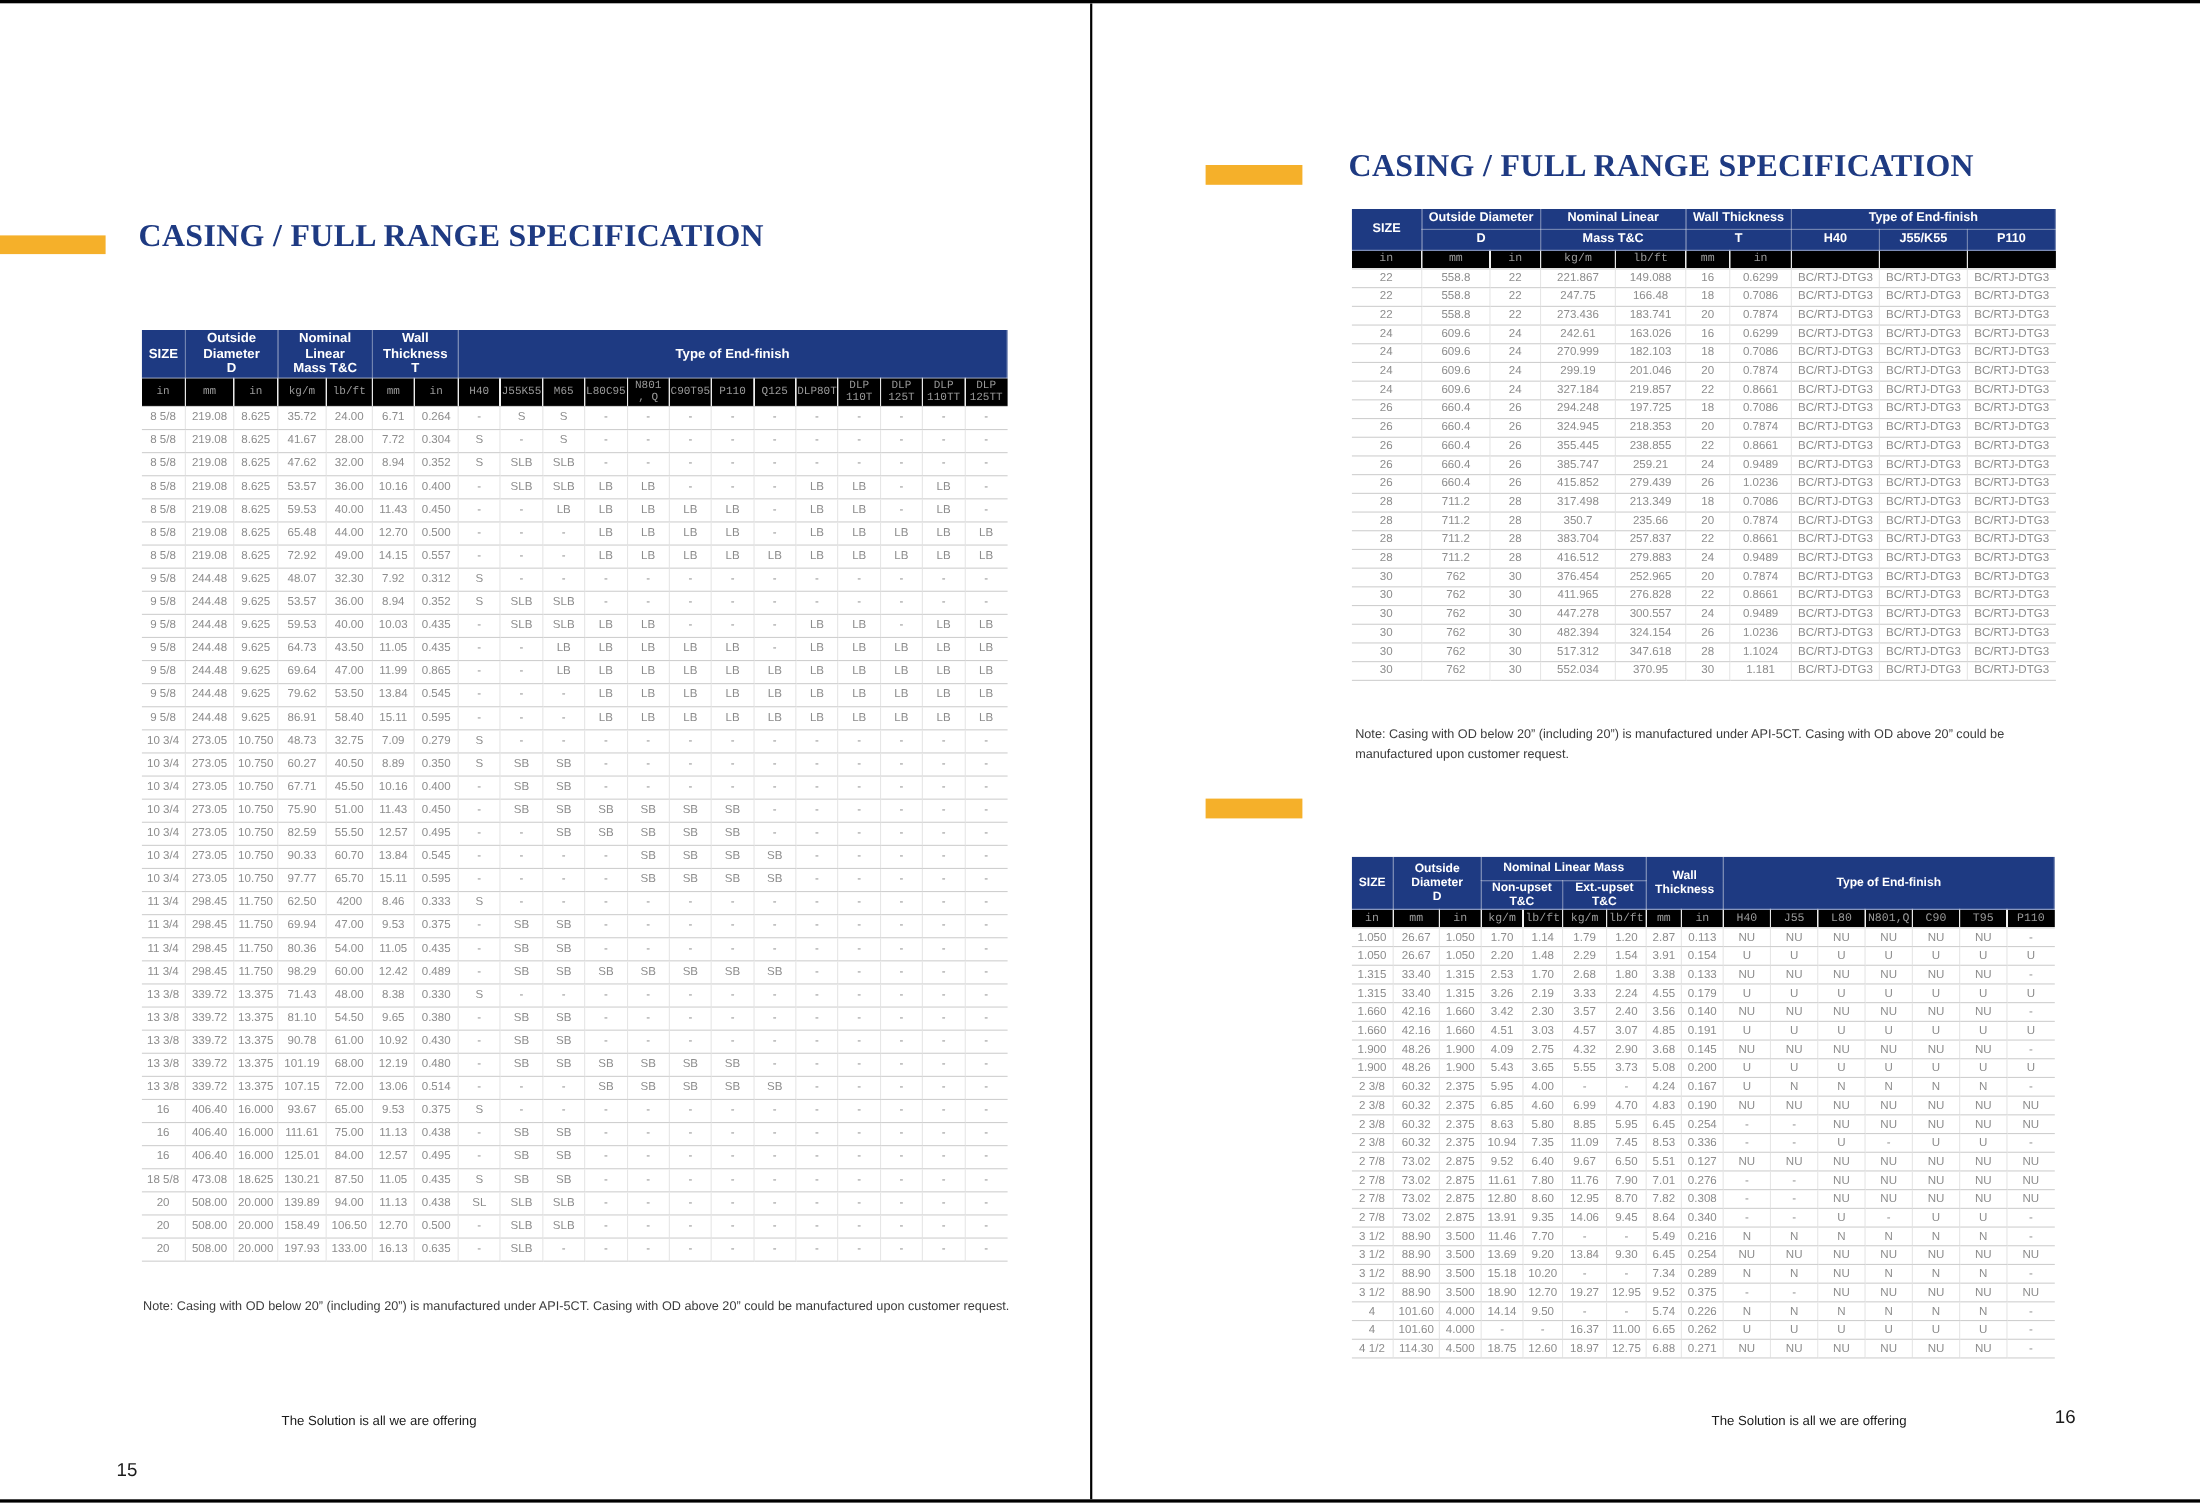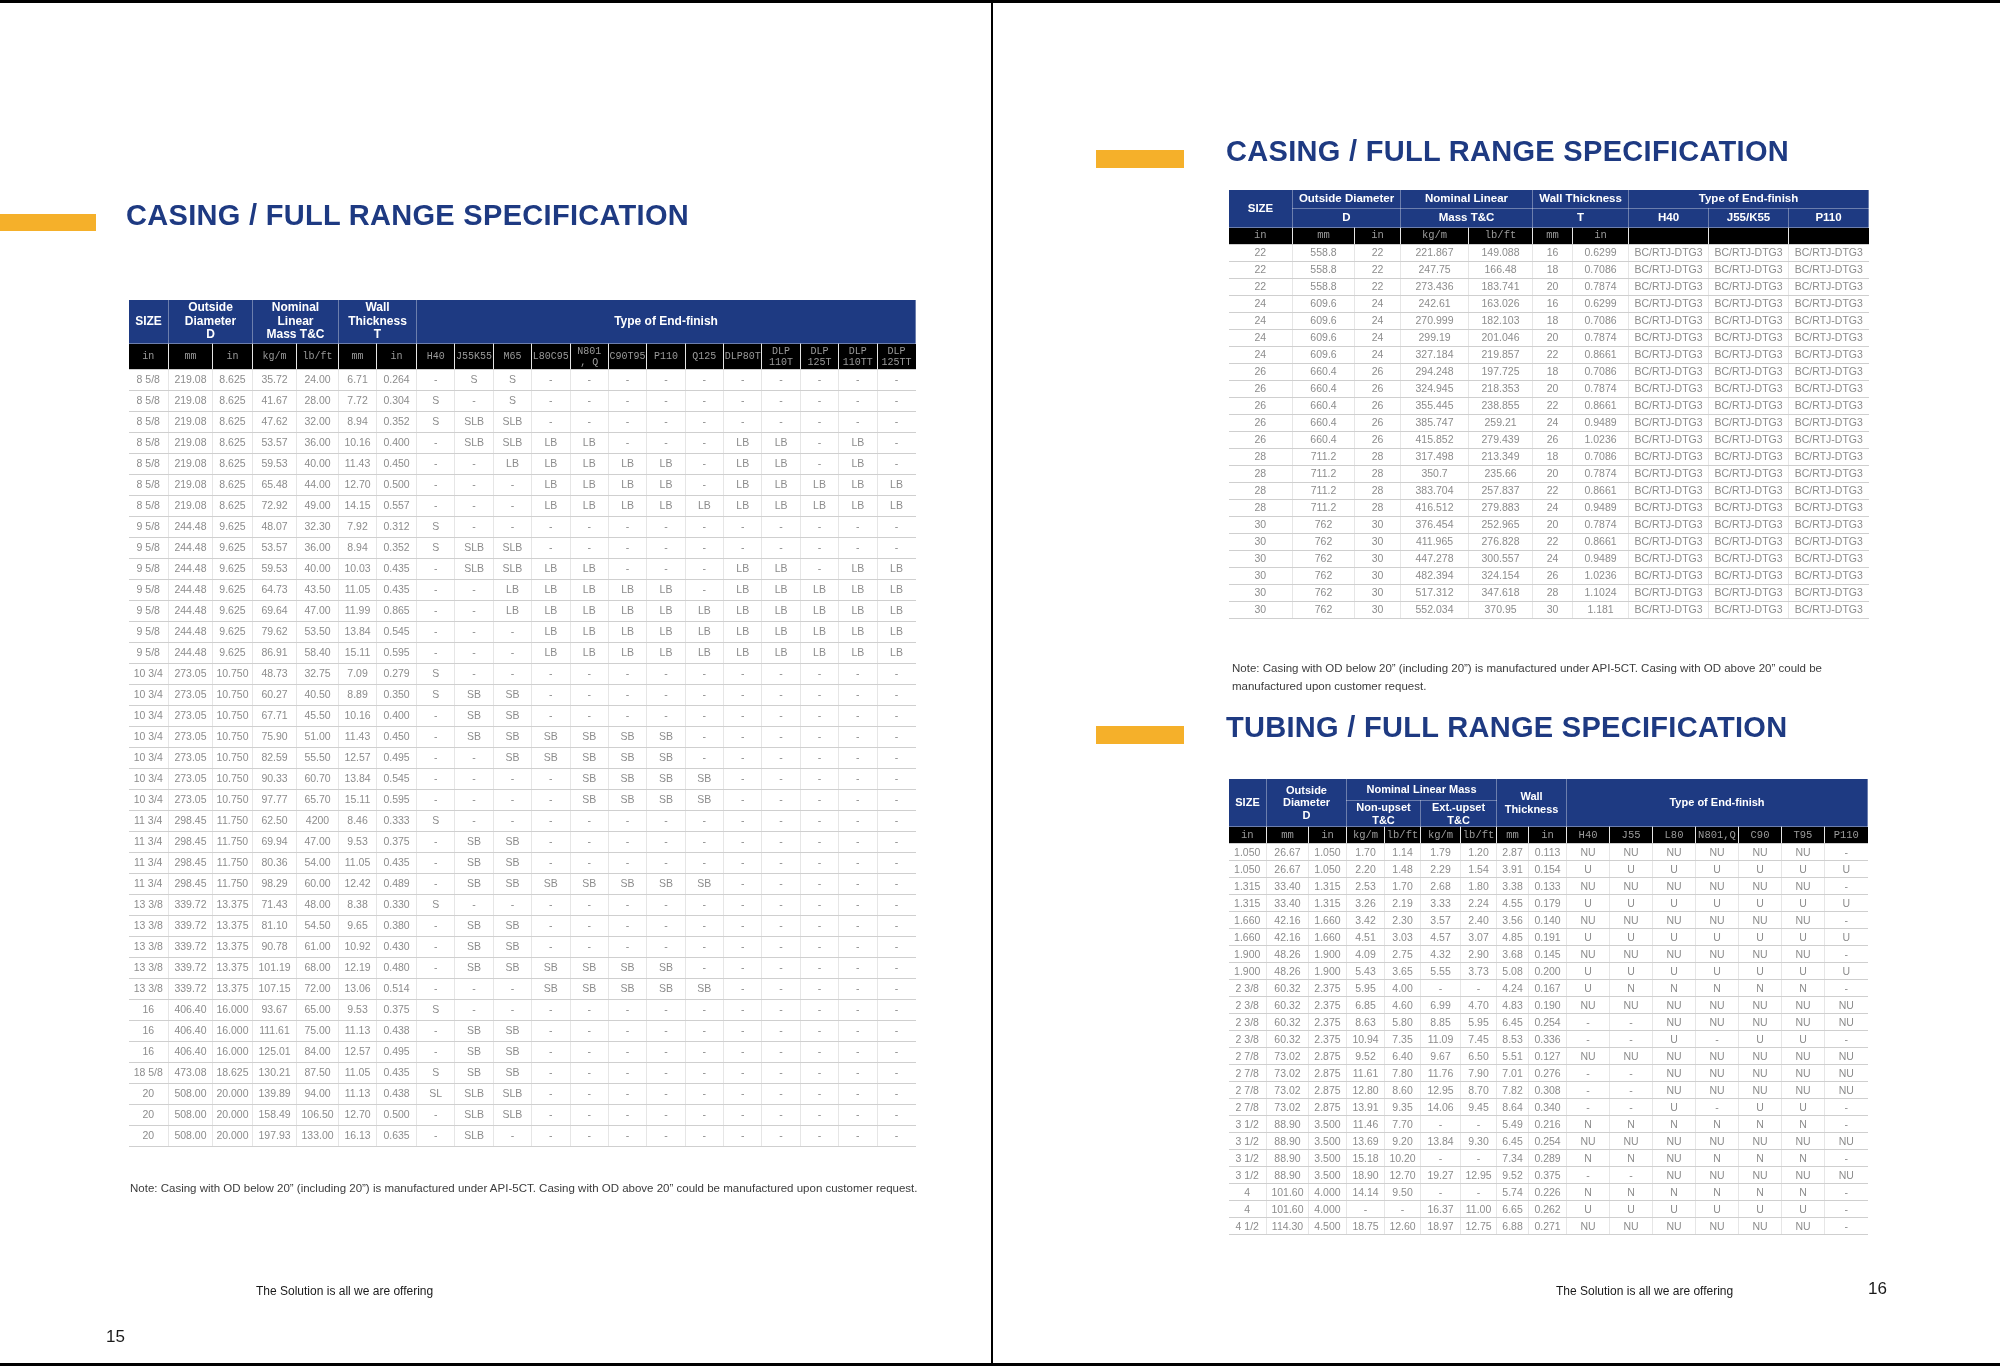--- a/index.html
+++ b/index.html
@@ -6,21 +6,21 @@
   html,body { width: 2000px; height: 1366px; background:#fff; font-family:"Liberation Sans", sans-serif; }
   .spread { position:absolute; left:0; top:0; width:2000px; height:1366px; background:#fff;
             border-top:3px solid #000; border-bottom:3px solid #000; overflow:hidden; }
   .divider { position:absolute; left:991px; top:0; width:2px; height:1366px; background:#000; }
 
   .accent-bar { position:absolute; background:var(--orange,#f5b02a); }
   #left-title-bar   { left:0;      top:211px; width:96px; height:17px; }
   #right-casing-bar { left:1096px; top:147px; width:88px; height:18px; }
   #right-tubing-bar { left:1096px; top:723px; width:88px; height:18px; }
 
-  .page-title { position:absolute; color:var(--navy,#1e3a82); font-weight:bold; font-size:29px; letter-spacing:.3px; white-space:nowrap; }
+  .page-title { position:absolute; color:var(--navy,#1e3a82); font-weight:bold; font-size:29px; letter-spacing:.3px; white-space:nowrap;font-family:Liberation Serif, serif; }
   #left-title         { left:126px;  top:196px; }
   #right-casing-title { left:1226px; top:132px; }
   #right-tubing-title { left:1226px; top:708px; }
 
   table.spec { position:absolute; border-collapse:collapse; table-layout:fixed; }
   table.spec th { background:var(--navy,#1e3a82); color:#fff; font-weight:bold; text-align:center;
                   vertical-align:middle; white-space:pre-line; line-height:1.15;
                   border:1px solid rgba(255,255,255,.35); }
   table.spec td { color:var(--row-text,#8c8c8c); text-align:center; vertical-align:middle;
                   white-space:pre-line; line-height:1.1; overflow:hidden;
@@ -1248,21 +1248,20 @@
           <td>BC/RTJ-DTG3</td>
           <td>BC/RTJ-DTG3</td>
           <td>BC/RTJ-DTG3</td>
         </tr>
       </tbody>
   </table>
 
   <p class="note" id="right-note">Note: Casing with OD below 20” (including 20”) is manufactured under API-5CT. Casing with OD above 20” could be manufactured upon customer request.</p>
 
   <div class="accent-bar" id="right-tubing-bar"></div>
-  <h1 class="page-title" id="right-tubing-title">TUBING / FULL RANGE SPECIFICATION</h1>
 
   <table class="spec" id="tubing-table">
     <colgroup>
       <col style="width:38px">
         <col style="width:42px">
         <col style="width:38px">
         <col style="width:38px">
       <col style="width:36px">
         <col style="width:40px">
         <col style="width:36px">

